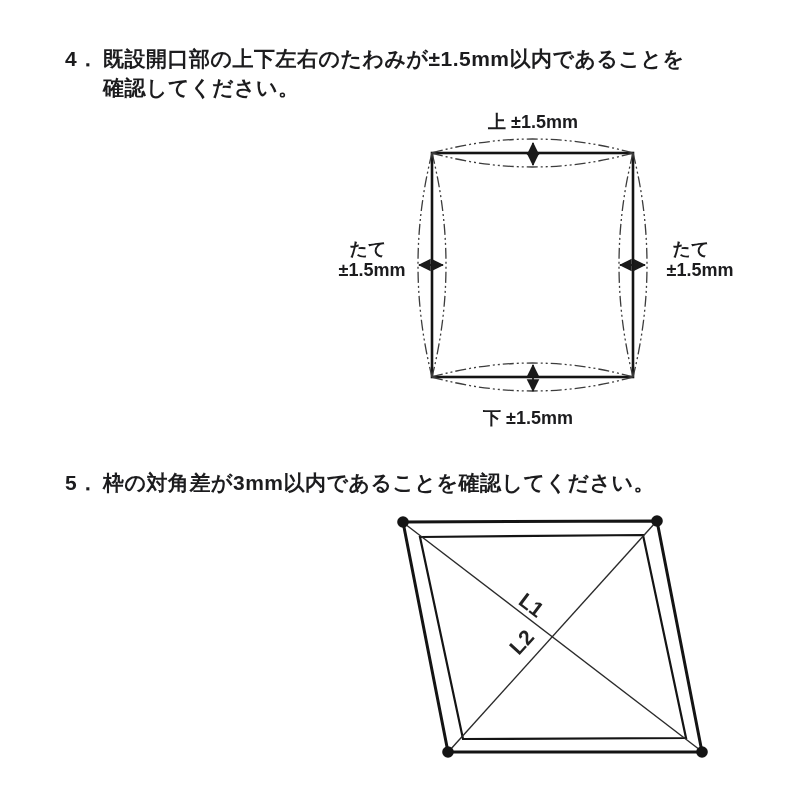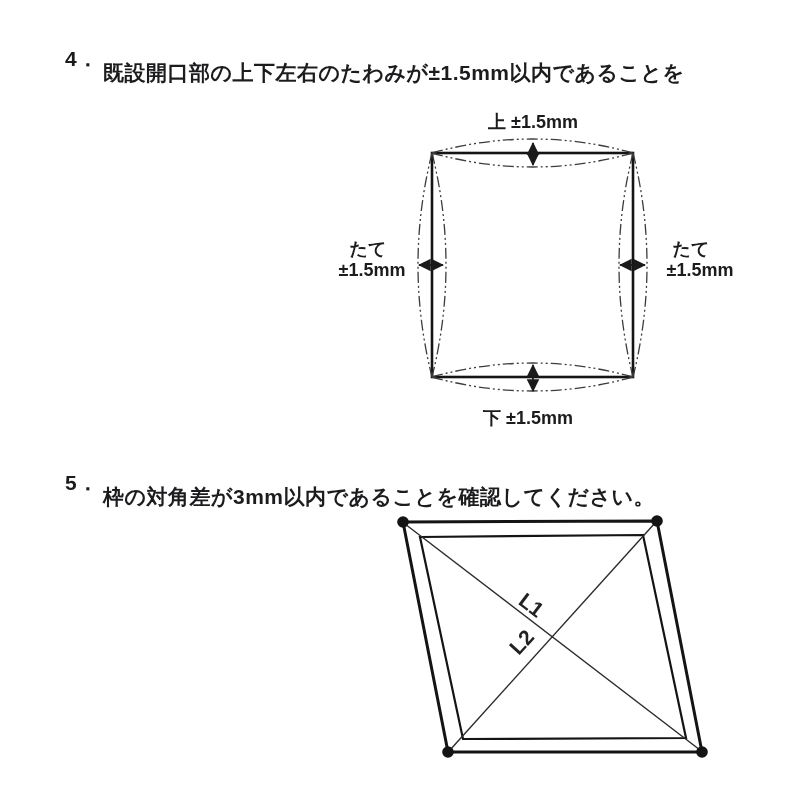--- a/index.html
+++ b/index.html
@@ -18,21 +18,21 @@
     font-size:21px;
     font-weight:700;
     line-height:29px;
     letter-spacing:0.5px;
     color:#1c1c1e;
     white-space:nowrap;
   }
   .heading-4{left:65px;top:44px;}
   .heading-5{left:65px;top:468px;}
   .h-num{display:inline-block;width:38px;flex:0 0 38px;}
-  .h-body{display:inline-block;margin-top:14px;}
+  .h-body{display:inline-block;}
   .diagram-svg{
     position:absolute;left:0;top:0;width:800px;height:800px;
   }
   .frame-line{fill:none;stroke:#141414;}
   .arc{
     fill:none;stroke:#3c3c3c;stroke-width:1.3;
     stroke-dasharray:11 3 2 3 2 3;
   }
   .arrow-line{stroke:#1a1a1a;stroke-width:1.8;}
   .dlabel{
@@ -45,21 +45,21 @@
   }
   .corner-dot{fill:#141414;}
 </style>
 </head>
 <body>
 
 <div class="page">
 
   <div class="heading heading-4">
     <span class="h-num">4．</span>
-    <span class="h-body"><span>既設開口部の上下左右のたわみが±1.5mm以内であることを</span><br></span>
+    <span class="h-body"><span>既設開口部の上下左右のたわみが±1.5mm以内であることを</span><br><span>確認してください。</span></span>
   </div>
 
   <div class="heading heading-5">
     <span class="h-num">5．</span>
     <span class="h-body">枠の対角差が3mm以内であることを確認してください。</span>
   </div>
 
   <svg class="diagram-svg" viewBox="0 0 800 800" xmlns="http://www.w3.org/2000/svg">
     <defs>
       <marker id="ah" markerWidth="8" markerHeight="8" viewBox="0 0 8 8" refX="7" refY="4" orient="auto-start-reverse">

